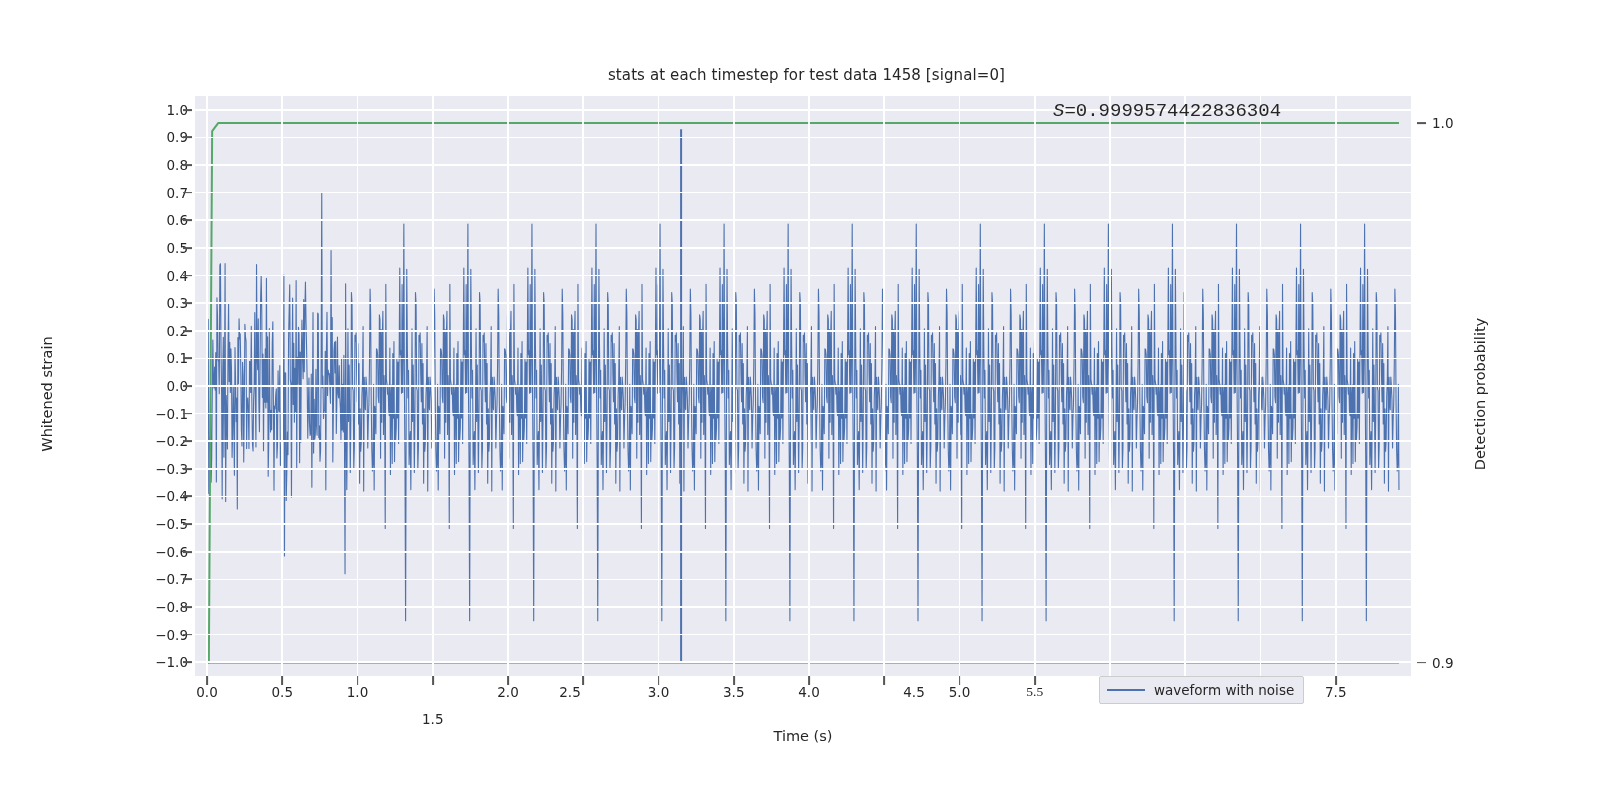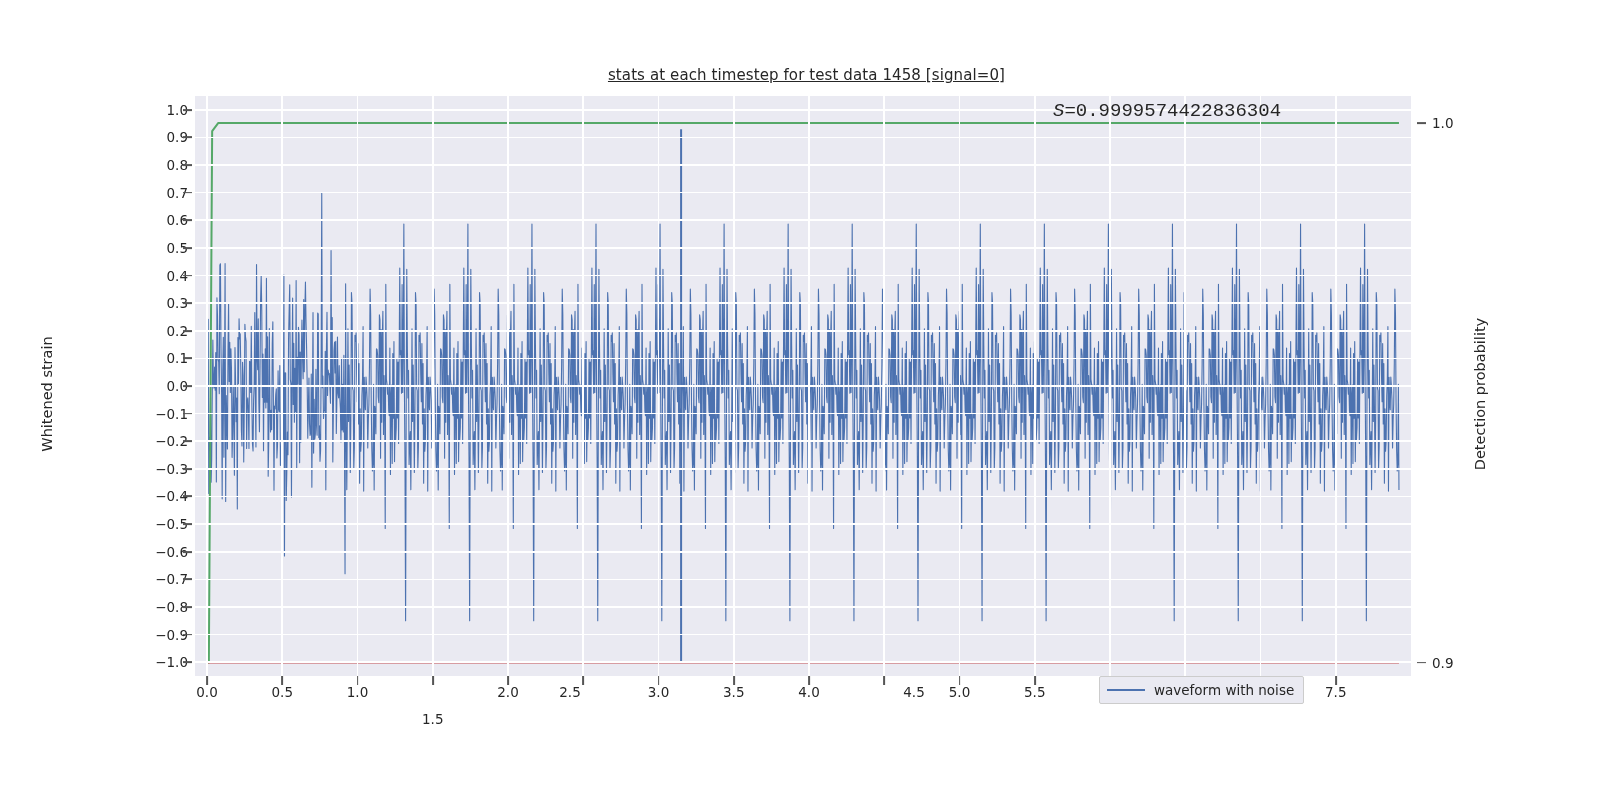--- a/index.html
+++ b/index.html
@@ -8,21 +8,21 @@
     font-family:"DejaVu Sans","Liberation Sans",sans-serif;
     overflow:hidden;position:relative;
   }
   #stage{position:absolute;left:0;top:0;width:1600px;height:800px;}
 
   
   .title{
     position:absolute;left:0;top:66px;width:1600px;text-align:center;
     font-size:15px;color:#262626;letter-spacing:.1px;
   }
-  .title-inner{display:inline-block;margin-left:13px;text-decoration:underline;}
+  .title-inner{display:inline-block;margin-left:13px;}
 
   
   .axes{
     position:absolute;left:195px;top:96px;width:1216px;height:580px;
     background:#eaeaf2;
   }
   .grid-line{position:absolute;background:#ffffff;}
   .gl-h{left:0;width:100%;height:1.6px;}
   .gl-v{top:0;height:100%;width:1.6px;}
 
@@ -209,34 +209,35 @@
       <div class="xtick" style="left: 658.525px;">3.0</div>
       <div class="xtick-mark" style="left: 658.525px;"></div>
       <div class="xtick" style="left: 733.772px;">3.5</div>
       <div class="xtick-mark" style="left: 733.772px;"></div>
       <div class="xtick" style="left: 809.02px;">4.0</div>
       <div class="xtick-mark" style="left: 809.02px;"></div>
       <div class="xtick" style="left: 914px;">4.5</div>
       <div class="xtick-mark" style="left: 884.267px;"></div>
       <div class="xtick" style="left: 959.515px;">5.0</div>
       <div class="xtick-mark" style="left: 959.515px;"></div>
-      <div class="xtick" style="left: 1034.76px;">5.5</div>
+      <div class="xtick" style="left: 1034.76px; font-family: Liberation Serif, serif;">5.5</div>
       <div class="xtick-mark" style="left: 1034.76px;"></div>
       <div class="xtick" style="left: 1110.01px;">6.0</div>
       <div class="xtick-mark" style="left: 1110.01px;"></div>
       <div class="xtick" style="left: 1185.26px;">6.5</div>
       <div class="xtick-mark" style="left: 1185.26px;"></div>
       <div class="xtick" style="left: 1260.5px;">7.0</div>
       <div class="xtick-mark" style="left: 1260.5px;"></div>
       <div class="xtick" style="left: 1335.75px;">7.5</div>
       <div class="xtick-mark" style="left: 1335.75px;"></div>
     </div>
 
   <div class="ylabel">Whitened strain</div>
   <div class="rylabel">Detection probability</div>
+  <div class="xlabel">Time (s)</div>
 
 
 
   <div class="annot" style="left:1053px;top:100px;font-family:Liberation Mono, monospace;">
     <span class="it">S</span><span>=</span><span>0.9999574422836304</span>
   </div>
 
   <div class="legend">
     <span class="legend-line"></span>
     <span class="legend-label">waveform with noise</span>

